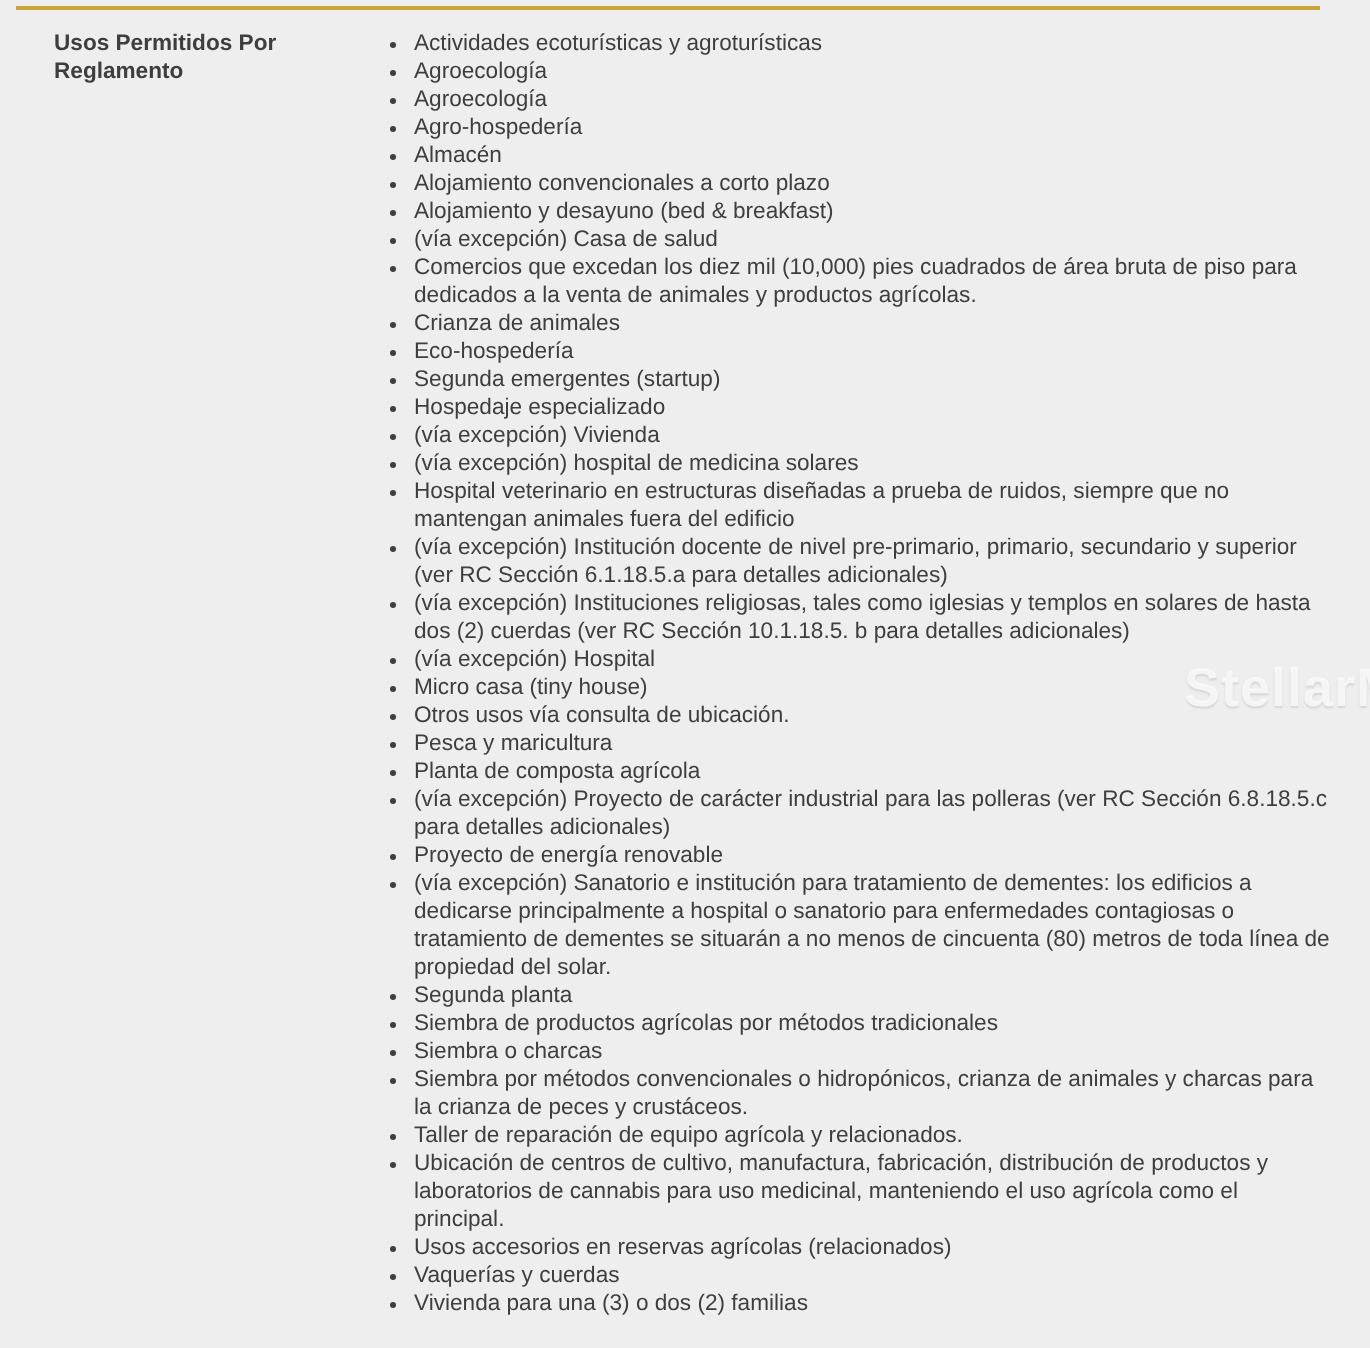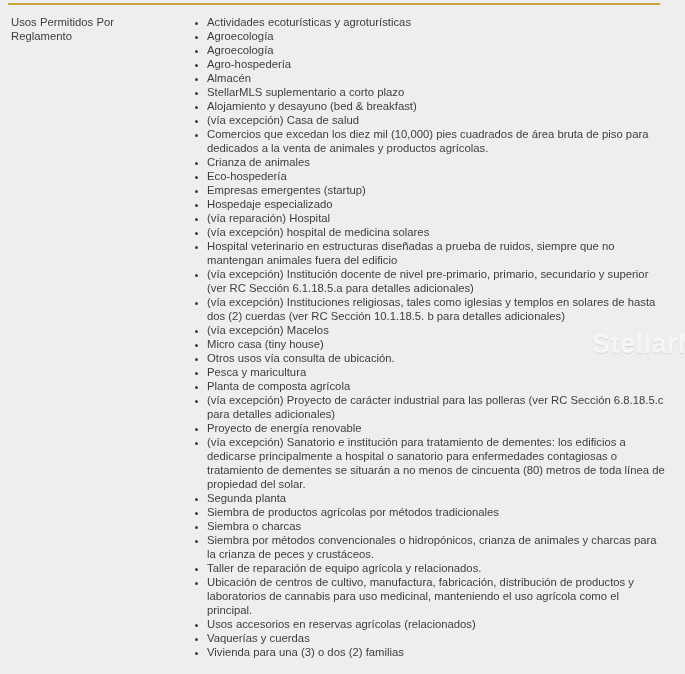--- a/index.html
+++ b/index.html
@@ -29,21 +29,22 @@
     top: 15px;
     left: 0;
     width: 685px;
     display: flex;
     align-items: flex-start;
   }
   .label-col {
     width: 190px;
     flex: 0 0 190px;
     box-sizing: border-box;
-    padding-left: 11px;
+    padding-left: 27px;
+    font-weight: bold;
   }
   .label-col .row-label {
     font-size: 11.3px;
     line-height: 14px;
     width: 118px;
   }
   .list-col {
     flex: 1 1 auto;
     box-sizing: border-box;
     padding-right: 18px;
@@ -93,34 +94,34 @@
   <div class="label-col">
     <div class="row-label">Usos Permitidos Por Reglamento</div>
   </div>
   <div class="list-col">
     <ul class="uses-list">
         <li>Actividades ecoturísticas y agroturísticas</li>
         <li>Agroecología</li>
         <li>Agroecología</li>
         <li>Agro-hospedería</li>
         <li>Almacén</li>
-        <li>StellarMLS suplementario a corto plazo</li>
+        <li>Alojamiento convencionales a corto plazo</li>
         <li>Alojamiento y desayuno (bed &amp; breakfast)</li>
         <li>(vía excepción) Casa de salud</li>
         <li>Comercios que excedan los diez mil (10,000) pies cuadrados de área bruta de piso para dedicados a la venta de animales y productos agrícolas.</li>
         <li>Crianza de animales</li>
         <li>Eco-hospedería</li>
-        <li>Empresas emergentes (startup)</li>
+        <li>Segunda emergentes (startup)</li>
         <li>Hospedaje especializado</li>
-        <li>(vía reparación) Hospital</li>
+        <li>(vía excepción) Vivienda</li>
         <li>(vía excepción) hospital de medicina solares</li>
         <li>Hospital veterinario en estructuras diseñadas a prueba de ruidos, siempre que no mantengan animales fuera del edificio</li>
         <li>(vía excepción) Institución docente de nivel pre-primario, primario, secundario y superior (ver RC Sección 6.1.18.5.a para detalles adicionales)</li>
         <li>(vía excepción) Instituciones religiosas, tales como iglesias y templos en solares de hasta dos (2) cuerdas (ver RC Sección 10.1.18.5. b para detalles adicionales)</li>
-        <li>(vía excepción) Macelos</li>
+        <li>(vía excepción) Hospital</li>
         <li>Micro casa (tiny house)</li>
         <li>Otros usos vía consulta de ubicación.</li>
         <li>Pesca y maricultura</li>
         <li>Planta de composta agrícola</li>
         <li>(vía excepción) Proyecto de carácter industrial para las polleras (ver RC Sección 6.8.18.5.c para detalles adicionales)</li>
         <li>Proyecto de energía renovable</li>
         <li>(vía excepción) Sanatorio e institución para tratamiento de dementes: los edificios a dedicarse principalmente a hospital o sanatorio para enfermedades contagiosas o tratamiento de dementes se situarán a no menos de cincuenta (80) metros de toda línea de propiedad del solar.</li>
         <li>Segunda planta</li>
         <li>Siembra de productos agrícolas por métodos tradicionales</li>
         <li>Siembra o charcas</li>

